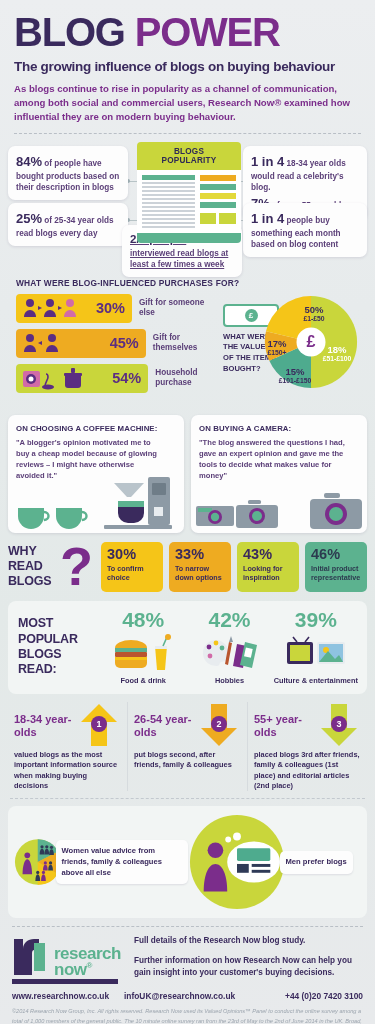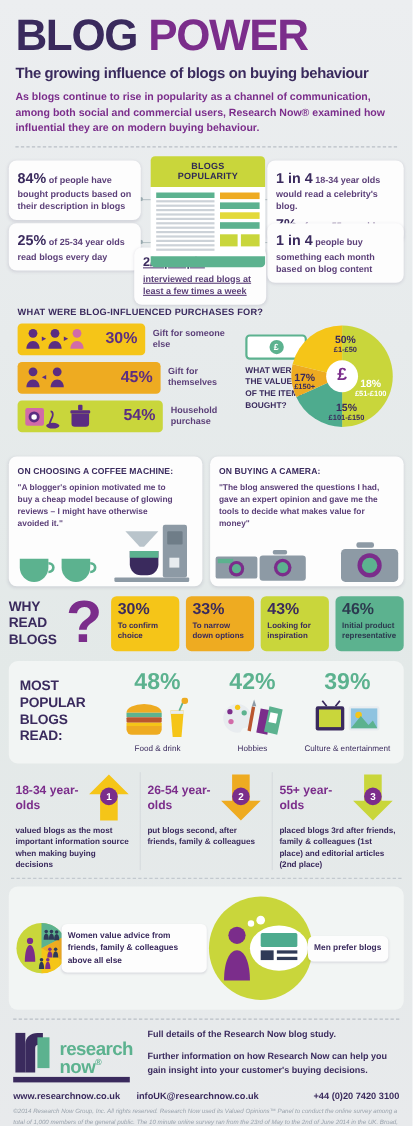--- a/index.html
+++ b/index.html
@@ -111,21 +111,21 @@
   .w4 .p, .w4 .t { color: #2c3a4f; }
 
   
   .popular { background: #f2f5f4; border-radius: 8px; margin: 9px 8px 0 8px; padding: 8px 8px 9px 10px;
              display: flex; align-items: center; }
   .pop-lbl { font-size: 12.5px; font-weight: 700; color: #3a2a5d; line-height: 1.22; width: 82px; letter-spacing: -0.2px; }
   .pop-items { display: flex; flex: 1; }
   .pi { flex: 1; text-align: center; }
   .pi .p { font-size: 21px; font-weight: 700; color: #5cb28f; line-height: 1; }
   .pi .icons { height: 42px; display: flex; align-items: center; justify-content: center; margin: 3px 0 1px 0; }
-  .pi .t { font-size: 7.4px; font-weight: 400; color: #3a2a5d; line-height: 1.25; }
+  .pi .t { font-size: 7.4px; font-weight: 700; color: #3a2a5d; line-height: 1.25; }
 
   
   .ranks { display: flex; margin: 8px 8px 0 8px; }
   .rank { flex: 1; padding: 0 6px; position: relative; }
   .rank + .rank { border-left: 1px solid #d6dbde; }
   .rank-top { display: flex; align-items: flex-start; justify-content: space-between; height: 46px; }
   .rank-age { font-size: 11px; font-weight: 700; color: #7b2d8b; line-height: 1.2; padding-top: 11px; }
   .rank-txt { font-size: 7.4px; font-weight: 700; color: #3a2a5d; line-height: 1.4; margin-top: 2px; }
   .arrow { position: relative; width: 44px; height: 46px; }
   .badge {
@@ -317,21 +317,21 @@
           <div class="hub">£</div>
 
           <div class="dlab" style="left:28px; top:10px; width:46px;">
             <span class="p">50%</span>
             <span class="r">£1-£50</span>
           </div>
           <div class="dlab white" style="left:52px; top:50px; width:44px;">
             <span class="p">18%</span>
             <span class="r">£51-£100</span>
           </div>
-          <div class="dlab" style="left:28px; top:72px; width:48px;">
+          <div class="dlab" style="left:8px; top:72px; width:48px;">
             <span class="p">15%</span>
             <span class="r">£101-£150</span>
           </div>
           <div class="dlab" style="left:-4px; top:44px; width:36px;">
             <span class="p">17%</span>
             <span class="r">£150+</span>
           </div>
         </div>
       </div>
     </div>

